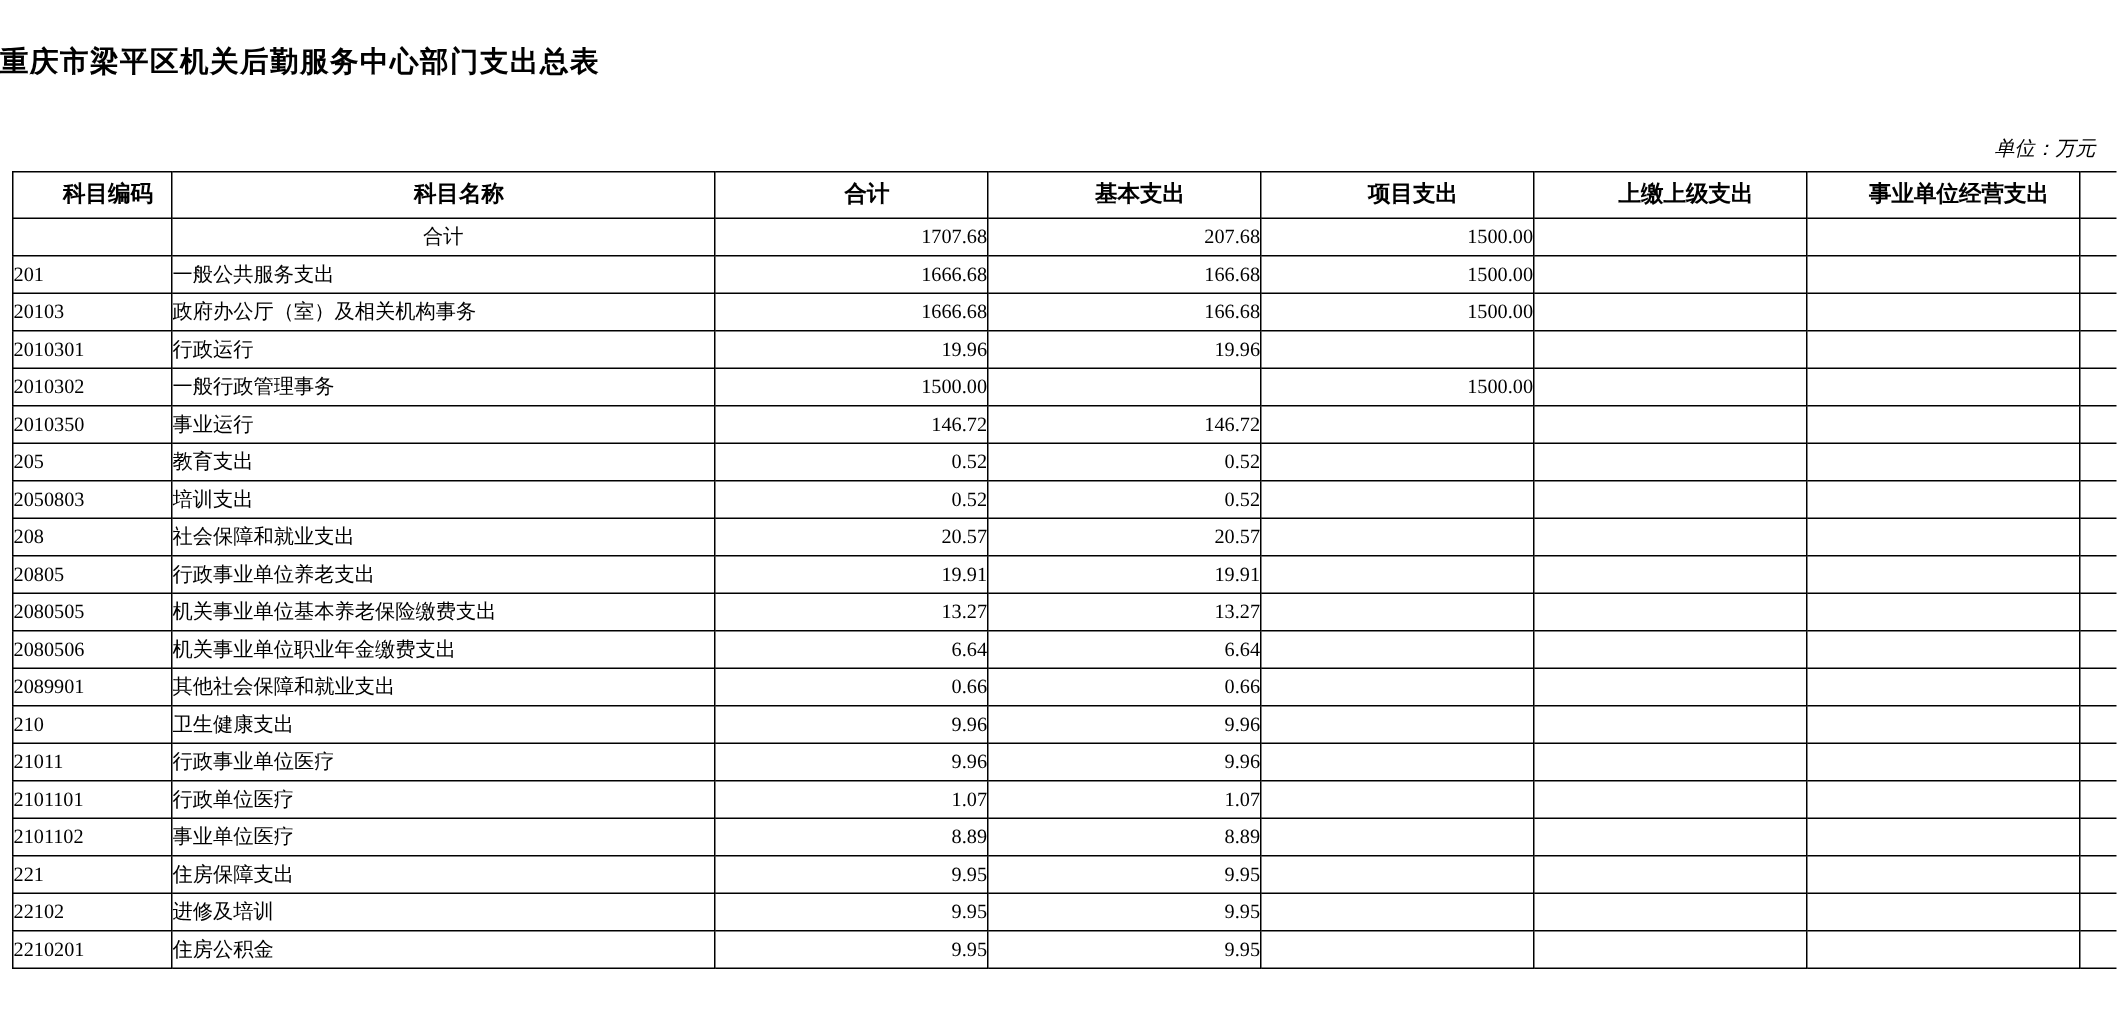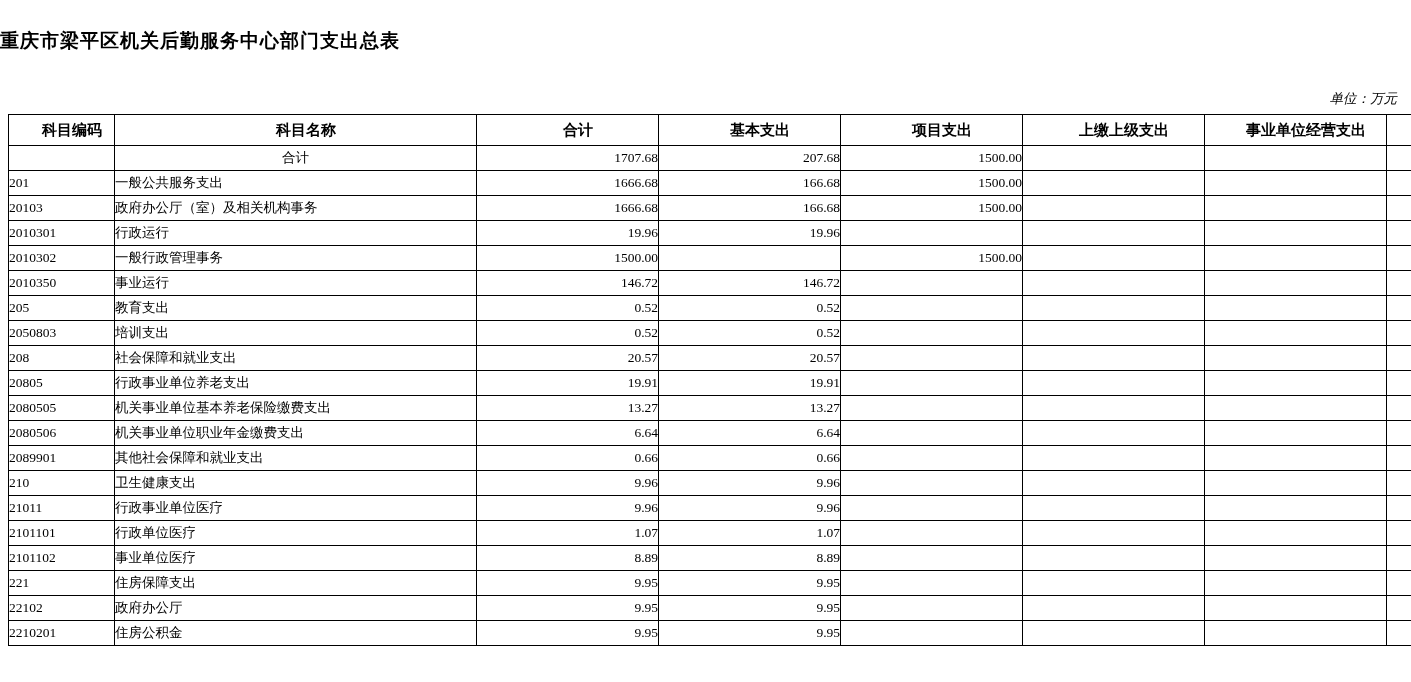--- a/index.html
+++ b/index.html
@@ -269,21 +269,21 @@
           <td class="c-name name-cell lvl1">住房保障支出</td>
           <td class="c-num">9.95</td>
           <td class="c-num">9.95</td>
           <td class="c-num"></td>
           <td class="c-wide"></td>
           <td class="c-wide"></td>
           <td class="c-wide"></td>
         </tr>
         <tr>
           <td class="c-code">22102</td>
-          <td class="c-name name-cell lvl2">政府办公厅</td>
+          <td class="c-name name-cell lvl2">进修及培训</td>
           <td class="c-num">9.95</td>
           <td class="c-num">9.95</td>
           <td class="c-num"></td>
           <td class="c-wide"></td>
           <td class="c-wide"></td>
           <td class="c-wide"></td>
         </tr>
         <tr>
           <td class="c-code">2210201</td>
           <td class="c-name name-cell lvl3">住房公积金</td>

